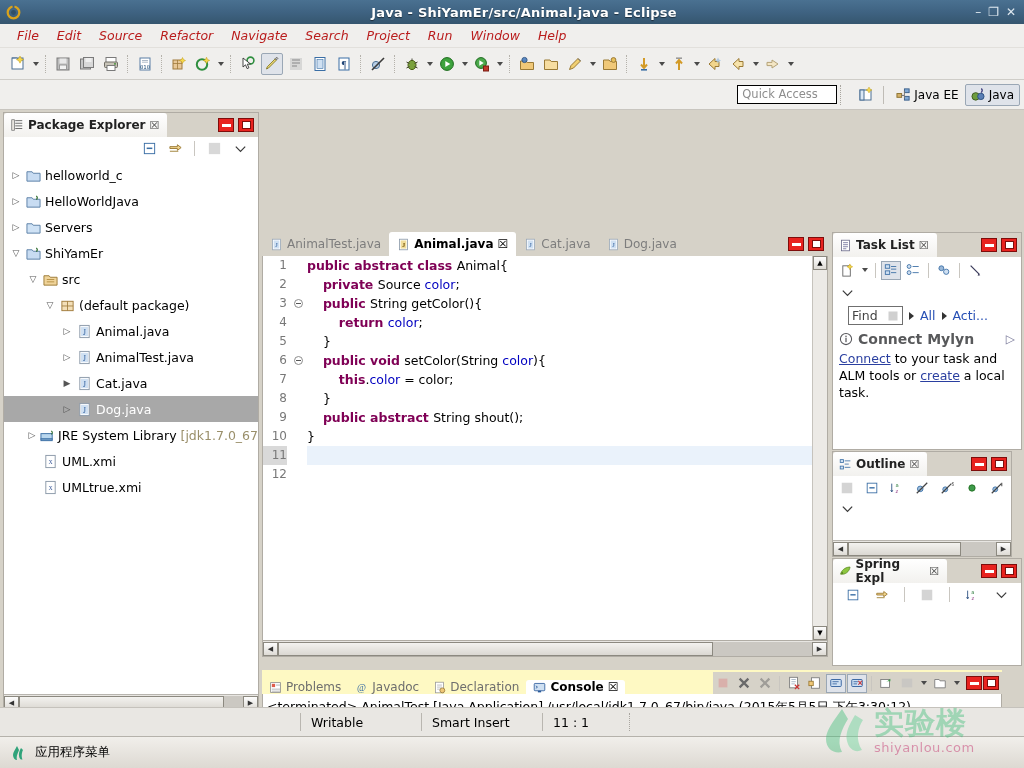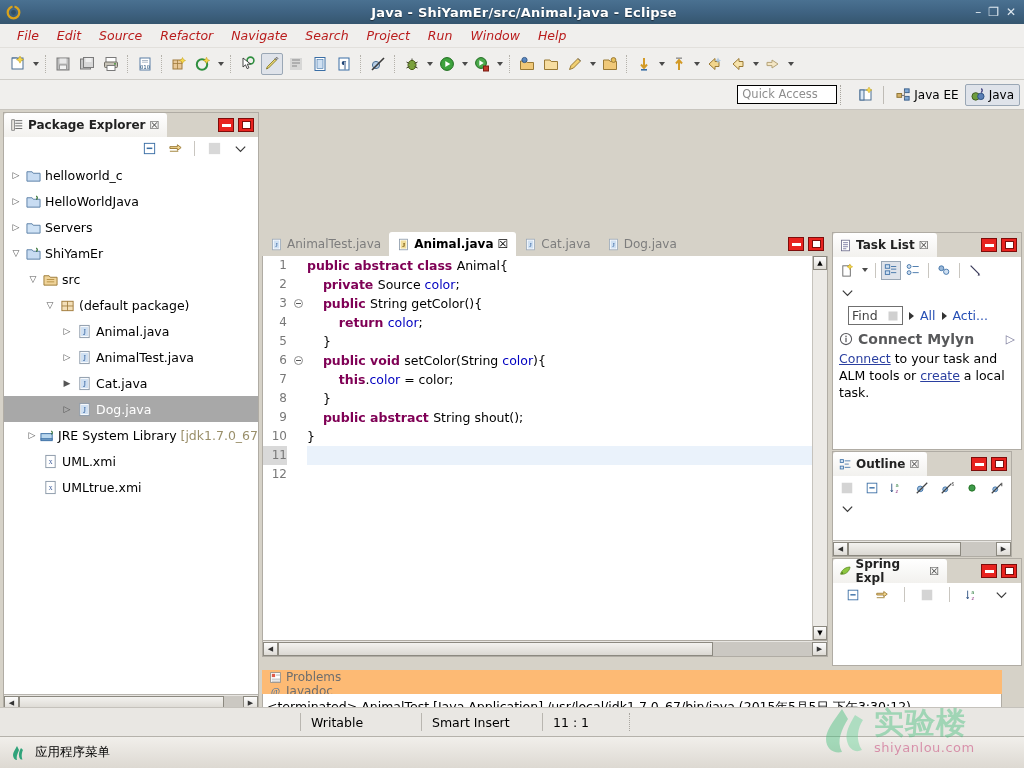--- a/index.html
+++ b/index.html
@@ -182,21 +182,21 @@
     display:flex; flex-direction:column; align-items:center;
   }
   .vs-arrow { width:14px;height:14px;background:linear-gradient(#fdfdfd,#dedbd5);
     border:1px solid #8c8980;display:flex;align-items:center;justify-content:center;font-size:7px;}
   .vs-track{flex:1;width:14px;background:#eceae6;}
   .ehscroll { height:16px; background:#e8e6e2; display:flex; align-items:center;
     border-top:1px solid #c6c3bd; }
 
   
   #console { position: absolute; left: 262px; top: 560px; width: 740px; height: 146px; }
-  .ctabbar { height:24px; background:#fdba74; display:flex; align-items:flex-start;flex-direction:column; }
+  .ctabbar { height:24px; background:#fef9c3; display:flex; align-items:flex-end; }
   .ctab { display:flex; align-items:center; gap:4px; padding:0 7px; font-size:12px; color:#6e6e6e;}
   .ctab.active { background:#ffffff; color:#000; font-weight:bold;
     border-top-left-radius:3px;border-top-right-radius:3px;}
   .ctoolbar { margin-left:auto; display:flex;align-items:center; gap:1px; padding-right:3px;
     background:#d6d2c8;}
   .console-body { flex:1; background:#fff; padding: 3px 4px 0 4px; overflow:hidden;
     font-family: "DejaVu Sans","Liberation Sans",sans-serif; font-size:12.5px;}
   .console-body div { line-height: 19px; white-space: pre; }
 
   

